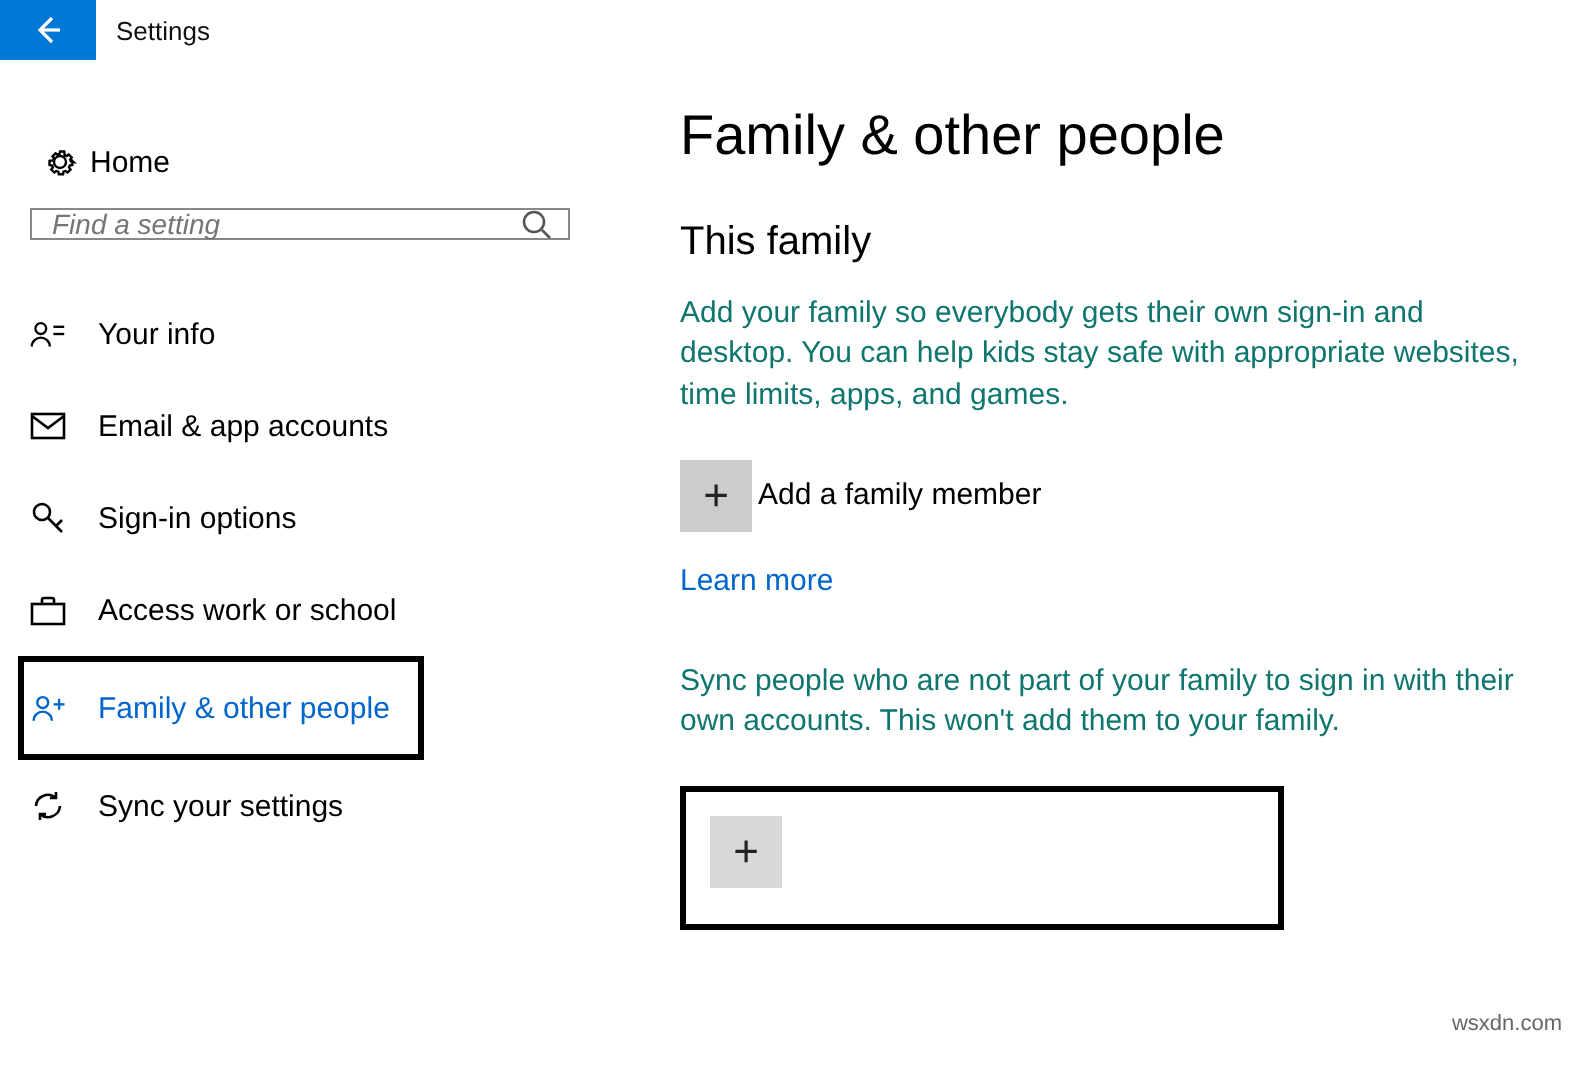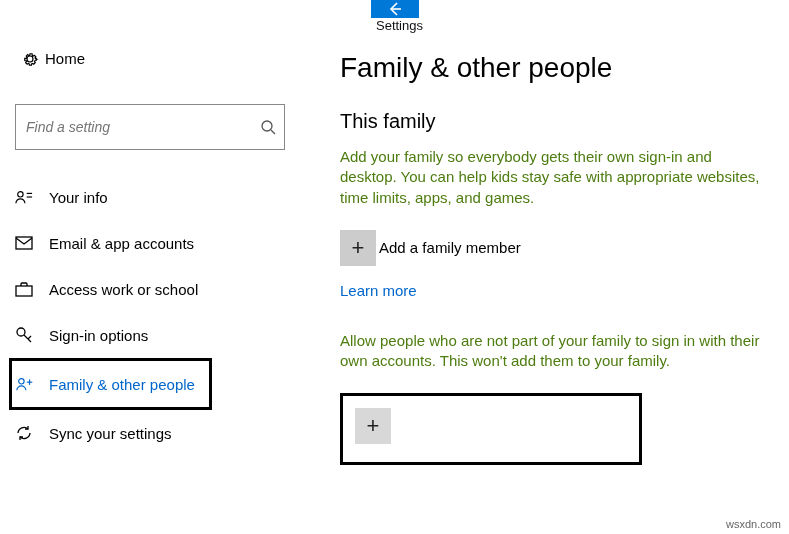--- a/index.html
+++ b/index.html
@@ -11,21 +11,20 @@
     background: #fff;
     width: 789px;
     height: 534px;
     overflow: hidden;
     position: relative;
   }
   .titlebar {
     display: flex;
     align-items: center;
     height: 30px;
-    flex-direction: column;
   }
   .back-btn {
     width: 48px;
     height: 30px;
     background: #0078d7;
     display: flex;
     align-items: center;
     justify-content: center;
     color: #fff;
   }
@@ -38,30 +37,30 @@
     display: flex;
     padding-top: 12px;
   }
   .sidebar {
     width: 300px;
     padding-left: 15px;
     padding-right: 15px;
   }
   .home-row {
     display: flex;
-    align-items: flex-start;
+    align-items: flex-end;
     height: 40px;
     margin-top: 8px;
     margin-bottom: 14px;
   }
   .home-row .icon { width: 30px; display:flex; justify-content:center; }
   .home-row .label { font-size: 15px; }
   .search-wrap {
     border: 1px solid #888;
-    height: 46px;
+    height: 16px;
     display: flex;
     align-items: center;
     padding: 4px 8px;
     margin-bottom: 24px;
   }
   .search-input {
     border: none;
     outline: none;
     flex: 1;
     font-size: 14px;
@@ -108,21 +107,21 @@
     margin-bottom: 26px;
   }
   .sub-title {
     font-size: 20px;
     font-weight: 400;
     margin-bottom: 14px;
   }
   .desc {
     font-size: 15px;
     line-height: 1.35;
-    color: #4d7c0f;
+    color: #0f766e;
     margin-bottom: 22px;
     max-width: 430px;
   }
   .add-row {
     display: flex;
     align-items: center;
     margin-bottom: 16px;
   }
   .plus-box {
     width: 36px;
@@ -145,21 +144,21 @@
   }
   .highlight-main {
     border: 3px solid #000;
     padding: 12px 16px 18px 12px;
     width: 302px;
     margin-top: 2px;
   }
   .watermark {
     position: absolute;
     right: 8px;
-    bottom: 4px;
+    bottom: 16px;
     font-size: 11px;
     color: #666;
   }
   svg { display:block; }
 </style>
 </head>
 <body>
 
 <div class="titlebar">
   <div class="back-btn">
@@ -211,37 +210,37 @@
         <svg width="18" height="14" viewBox="0 0 18 14">
             <rect x="1" y="1" width="16" height="12" fill="none" stroke="#000" stroke-width="1.3"></rect>
             <path d="M1 2l8 6 8-6" fill="none" stroke="#000" stroke-width="1.3"></path>
           </svg>
       </span>
       <span class="label">Email &amp; app accounts</span>
     </div>
 
     <div class="nav-item">
       <span class="icon">
-        <svg width="18" height="16" viewBox="0 0 18 16">
-            <rect x="1" y="5" width="16" height="10" fill="none" stroke="#000" stroke-width="1.3"></rect>
-            <path d="M6 5V3a1 1 0 0 1 1-1h4a1 1 0 0 1 1 1v2" fill="none" stroke="#000" stroke-width="1.3"></path>
-          </svg>
-      </span>
-      <span class="label">Access work or school</span>
-    </div>
-
-    <div class="nav-item">
-      <span class="icon">
         <svg width="18" height="18" viewBox="0 0 18 18">
             <circle cx="6" cy="6" r="4" fill="none" stroke="#000" stroke-width="1.3"></circle>
             <line x1="9" y1="9" x2="16" y2="16" stroke="#000" stroke-width="1.3"></line>
             <line x1="13" y1="13" x2="16" y2="10" stroke="#000" stroke-width="1.3"></line>
           </svg>
       </span>
       <span class="label">Sign-in options</span>
+    </div>
+
+    <div class="nav-item">
+      <span class="icon">
+        <svg width="18" height="16" viewBox="0 0 18 16">
+            <rect x="1" y="5" width="16" height="10" fill="none" stroke="#000" stroke-width="1.3"></rect>
+            <path d="M6 5V3a1 1 0 0 1 1-1h4a1 1 0 0 1 1 1v2" fill="none" stroke="#000" stroke-width="1.3"></path>
+          </svg>
+      </span>
+      <span class="label">Access work or school</span>
     </div>
 
     <div class="highlight-box">
       <div class="nav-item" style="color:#0066cc;">
         <span class="icon">
           <svg width="20" height="16" viewBox="0 0 22 16">
               <circle cx="7" cy="5" r="3" fill="none" stroke="#0066cc" stroke-width="1.3"></circle>
               <path d="M2 15c0-3 2.5-5 5-5s5 2 5 5" fill="none" stroke="#0066cc" stroke-width="1.3"></path>
               <line x1="16" y1="3" x2="16" y2="9" stroke="#0066cc" stroke-width="1.3"></line>
               <line x1="13" y1="6" x2="19" y2="6" stroke="#0066cc" stroke-width="1.3"></line>
@@ -270,21 +269,21 @@
     <div class="sub-title">This family</div>
     <div class="desc">Add your family so everybody gets their own sign-in and desktop. You can help kids stay safe with appropriate websites, time limits, apps, and games.</div>
 
     <div class="add-row">
       <div class="plus-box">+</div>
       <div class="add-label">Add a family member</div>
     </div>
 
     <a class="link">Learn more</a>
 
-    <div class="desc">Allow people who are not part of your family to sign in with their own accounts. This won't add them to your family.</div>
+    <div class="desc">Sync people who are not part of your family to sign in with their own accounts. This won't add them to your family.</div>
 
     <div class="highlight-main">
       <div class="add-row" style="margin-bottom:0">
         <div class="plus-box light">+</div>
       </div>
     </div>
 
   </div>
 </div>
 

